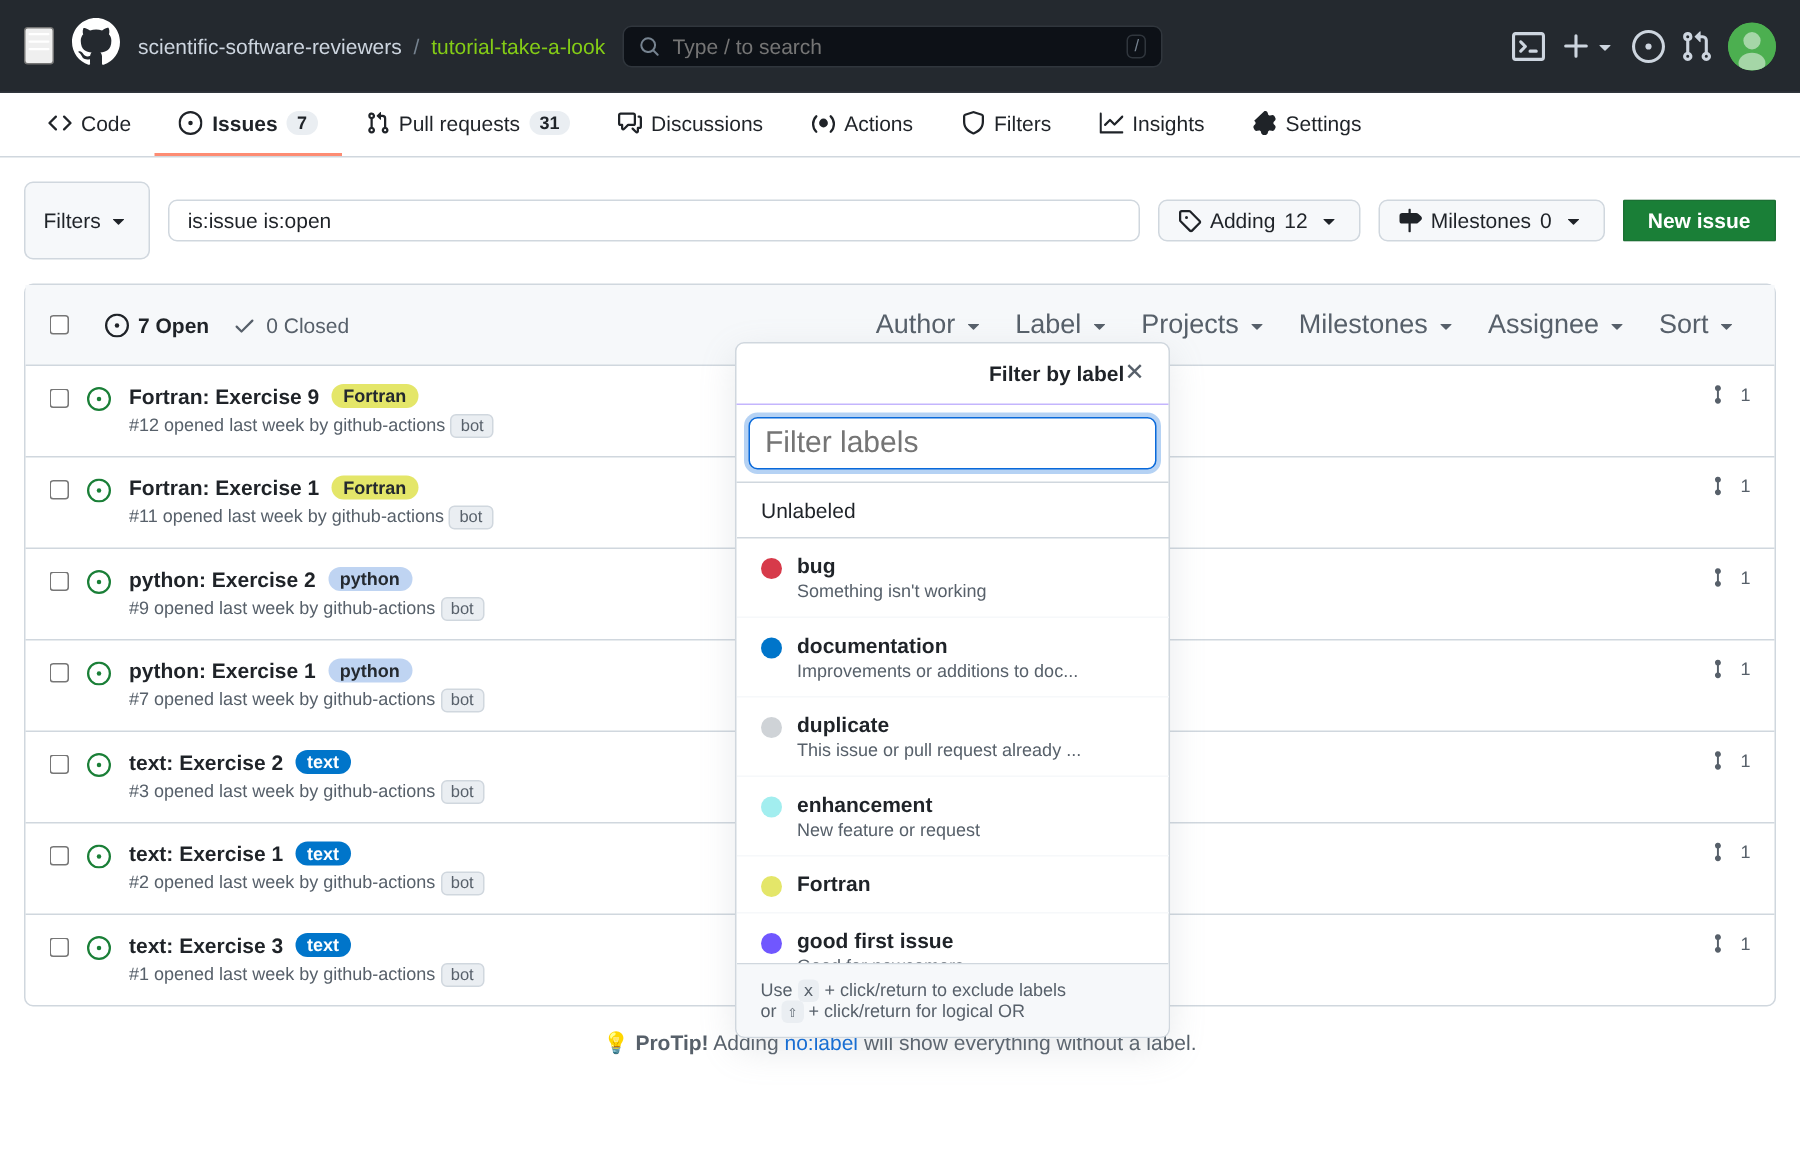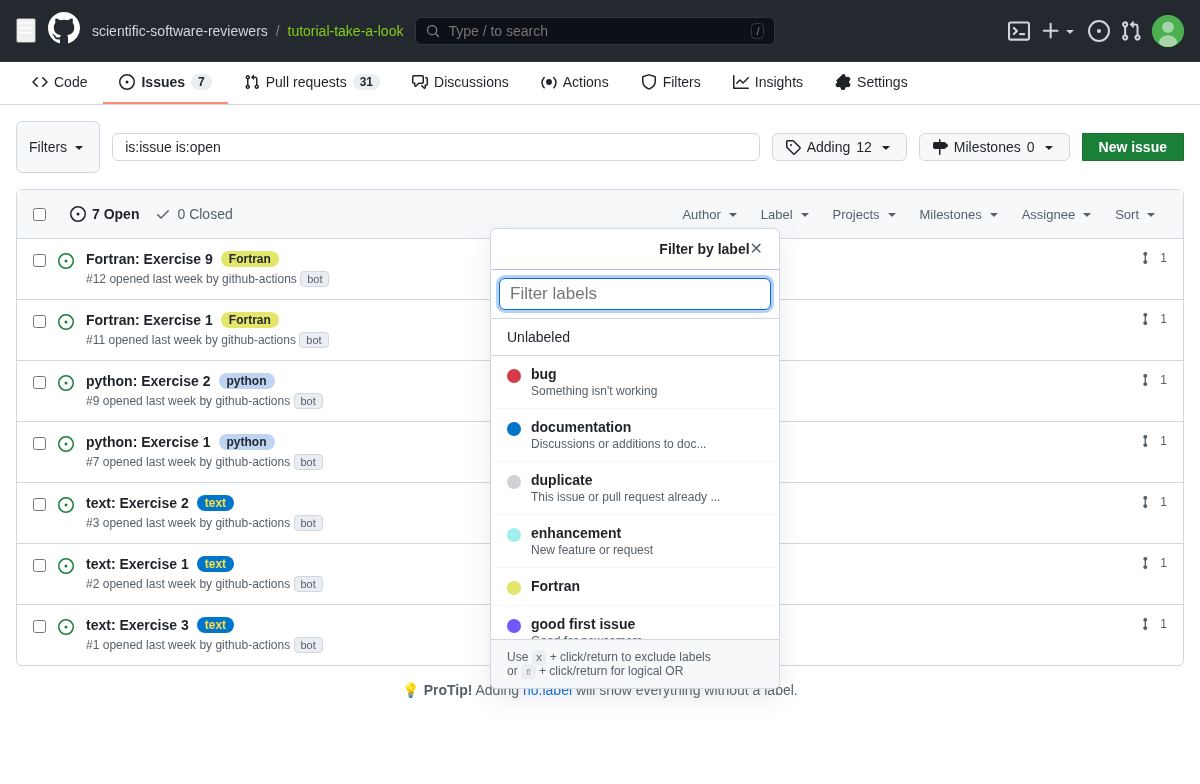--- a/index.html
+++ b/index.html
@@ -82,59 +82,59 @@
       background: #f6f8fa; padding: 12px 16px;
       border-bottom: 1px solid #d0d7de; gap: 16px;
     }
     .issues-header .check-all { margin-right: 8px; }
     .issues-header-left { display: flex; align-items: center; gap: 16px; }
     .issues-header-right { display: flex; align-items: center; gap: 4px; margin-left: auto; }
     .open-count { display: flex; align-items: center; gap: 6px; font-size: 14px; font-weight: 600; color: #1f2328; }
     .closed-count { display: flex; align-items: center; gap: 6px; font-size: 14px; color: #57606a; cursor: pointer; }
     .filter-col {
       display: flex; align-items: center; gap: 4px;
-      font-size: 13px; color: #57606a; cursor: pointer; padding: 4px 8px;
+      font-size: 18px; color: #57606a; cursor: pointer; padding: 4px 8px;
     }
 
     
     .issue-row {
       display: flex; align-items: flex-start;
       padding: 12px 16px; border-bottom: 1px solid #d0d7de;
       gap: 12px; position: relative;
     }
     .issue-row:last-child { border-bottom: none; }
     .issue-checkbox { margin-top: 3px; flex-shrink: 0; }
     .issue-icon { color: #1a7f37; margin-top: 2px; flex-shrink: 0; font-size: 16px; }
     .issue-content { flex: 1; }
     .issue-title { font-size: 14px; font-weight: 600; color: #1f2328; margin-bottom: 4px; display: flex; align-items: center; gap: 8px; flex-wrap: wrap; }
     .issue-meta { font-size: 12px; color: #57606a; }
     .label-tag {
       display: inline-block; padding: 1px 8px; border-radius: 20px;
       font-size: 12px; font-weight: 600; cursor: pointer;
     }
     .label-fortran { background: #e4e669; color: #24292f; }
     .label-python { background: #bfd4f2; color: #24292f; }
-    .label-text { background: #0075ca; color: #fde047; }
+    .label-text { background: #0075ca; color: #ffffff; }
     .issue-pr { display: flex; align-items: center; gap: 4px; color: #57606a; font-size: 12px; }
     .label-dropdown {
       position: absolute; top: 228px; left: 490px;
       width: 290px; background: #fff; border: 1px solid #d0d7de;
       border-radius: 6px; box-shadow: 0 8px 24px rgba(140,149,159,0.2);
       z-index: 100;
     }
     .dropdown-header {
       display: flex; align-items: center; justify-content: flex-end;
       padding: 12px 16px; border-bottom: 1px solid #c4b5fd;
       font-size: 14px; font-weight: 600; color: #1f2328;
     }
     .dropdown-close { background: none; border: none; cursor: pointer; color: #57606a; font-size: 16px; line-height: 1; }
     .dropdown-search { padding: 8px; border-bottom: 1px solid #d0d7de; }
     .dropdown-search input {
       width: 100%; padding: 5px 10px; border: 1px solid #0969da;
-      border-radius: 6px; font-size: 17px; outline: none;
+      border-radius: 6px; font-size: 20px; outline: none;
       box-shadow: 0 0 0 3px rgba(9,105,218,0.3);
     }
     .dropdown-list { max-height: 320px; overflow-y: auto; }
     .dropdown-item {
       display: flex; align-items: flex-start; gap: 10px;
       padding: 10px 16px; cursor: pointer; border-bottom: 1px solid #f6f8fa;
     }
     .dropdown-item:last-child { border-bottom: none; }
     .dropdown-item .dot { width: 14px; height: 14px; border-radius: 50%; flex-shrink: 0; margin-top: 2px; }
     .dropdown-item-info .name { font-size: 14px; font-weight: 600; color: #1f2328; }
@@ -572,21 +572,21 @@
     <div class="dot" style="background:#d73a4a; width:14px; height:14px; border-radius:50%; flex-shrink:0; margin-top:3px;"></div>
     <div class="dropdown-item-info">
       <div class="name">bug</div>
       <div class="desc">Something isn't working</div>
     </div>
   </div>
         <div class="dropdown-item">
     <div class="dot" style="background:#0075ca; width:14px; height:14px; border-radius:50%; flex-shrink:0; margin-top:3px;"></div>
     <div class="dropdown-item-info">
       <div class="name">documentation</div>
-      <div class="desc">Discussions or additions to doc...</div>
+      <div class="desc">Improvements or additions to doc...</div>
     </div>
   </div>
         <div class="dropdown-item">
     <div class="dot" style="background:#cfd3d7; width:14px; height:14px; border-radius:50%; flex-shrink:0; margin-top:3px;"></div>
     <div class="dropdown-item-info">
       <div class="name">duplicate</div>
       <div class="desc">This issue or pull request already ...</div>
     </div>
   </div>
         <div class="dropdown-item">

